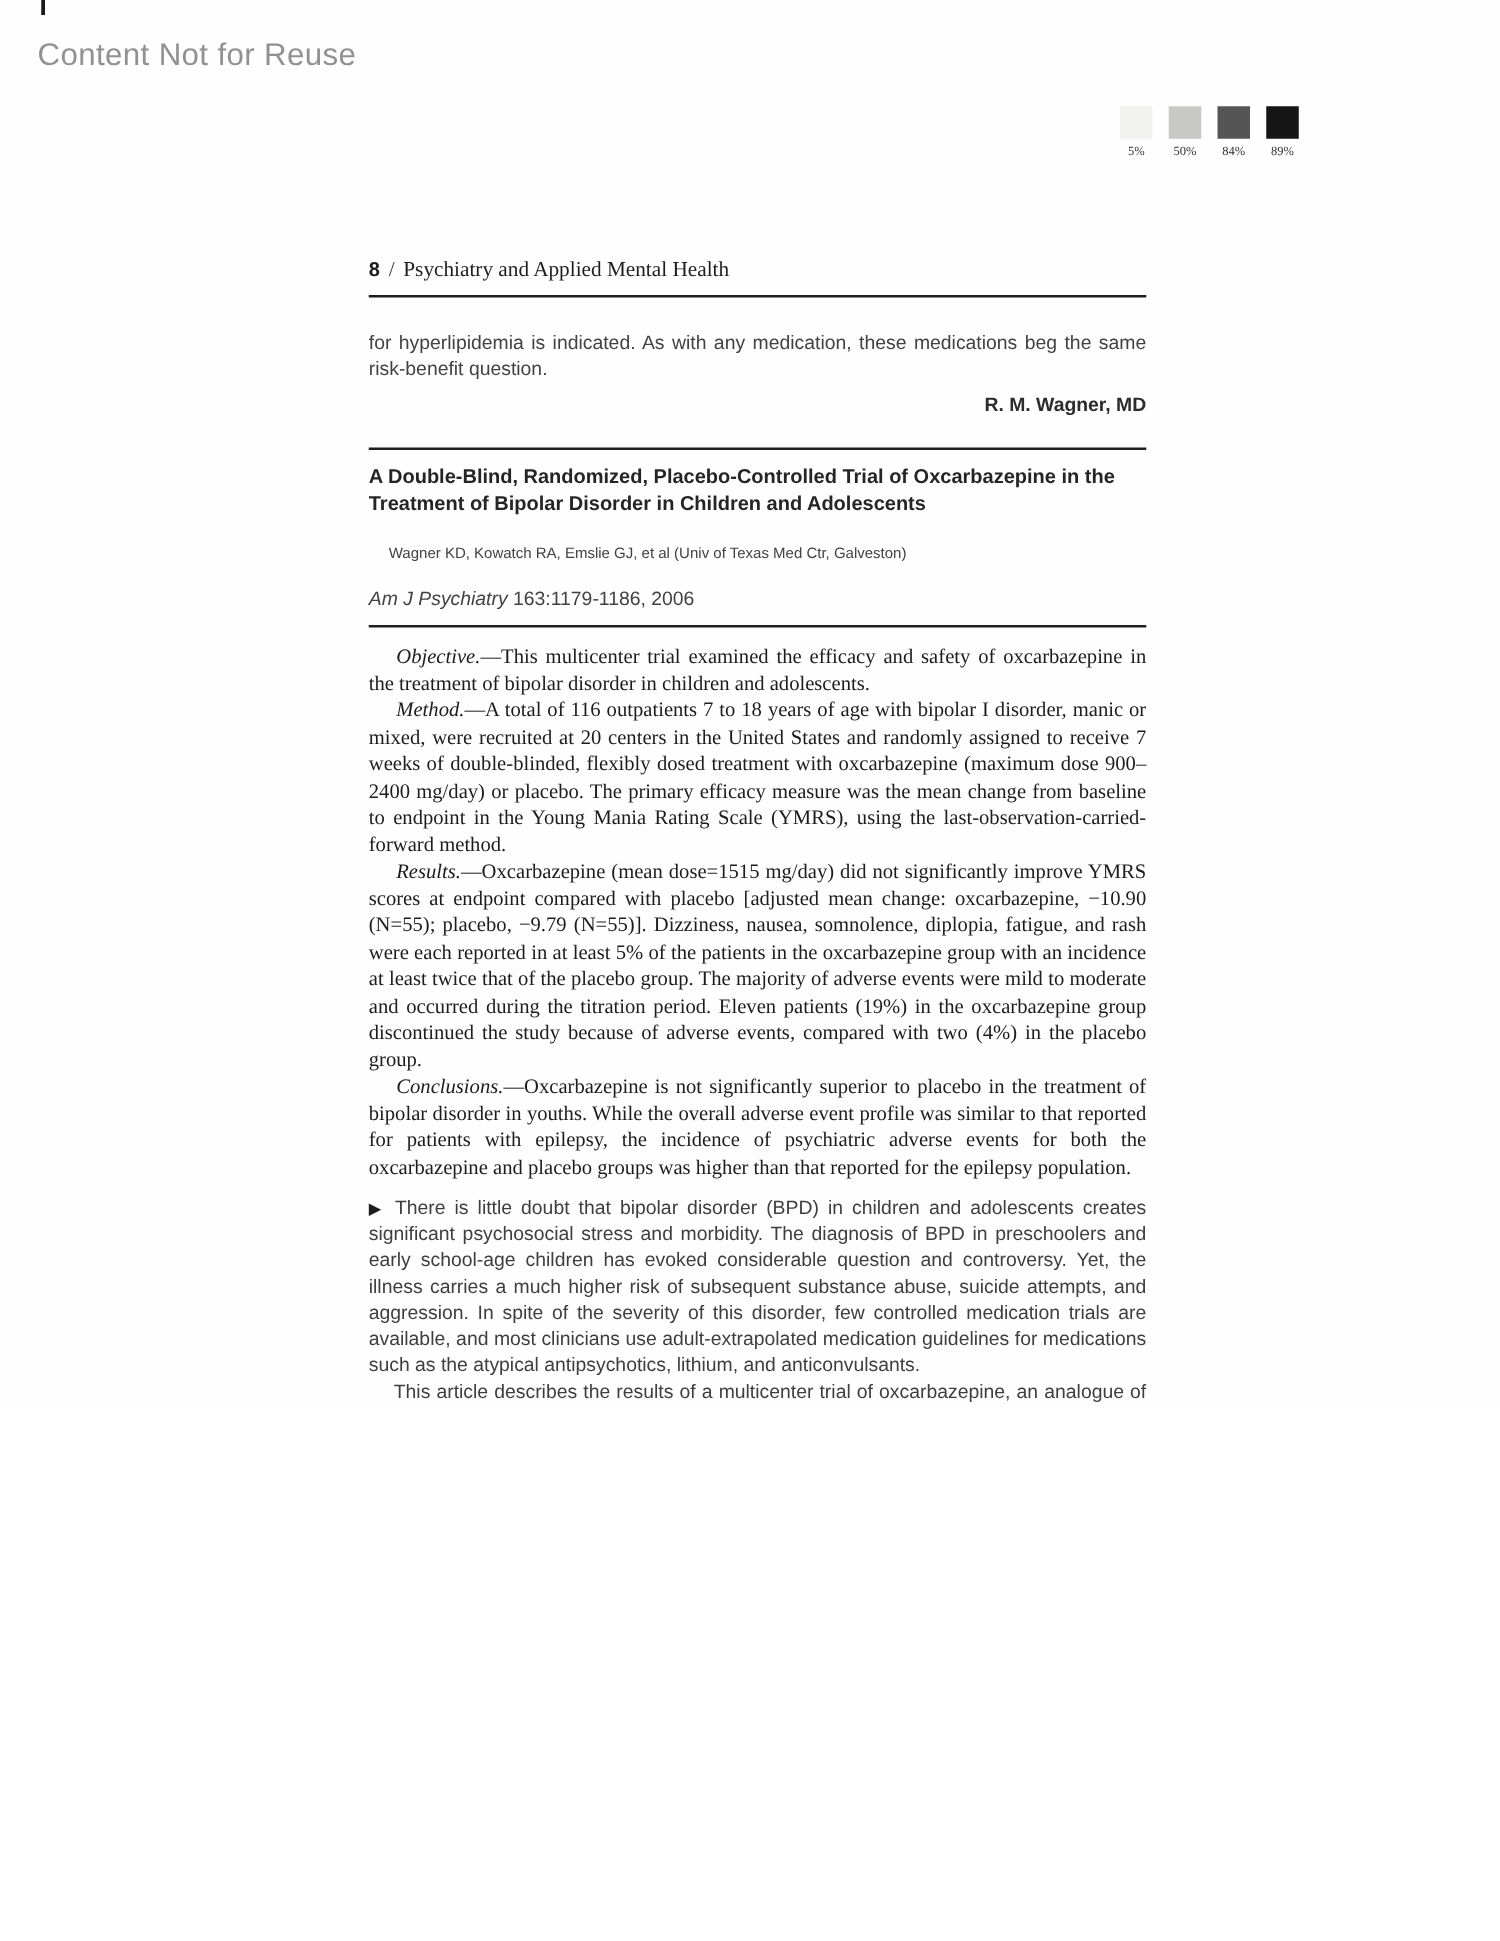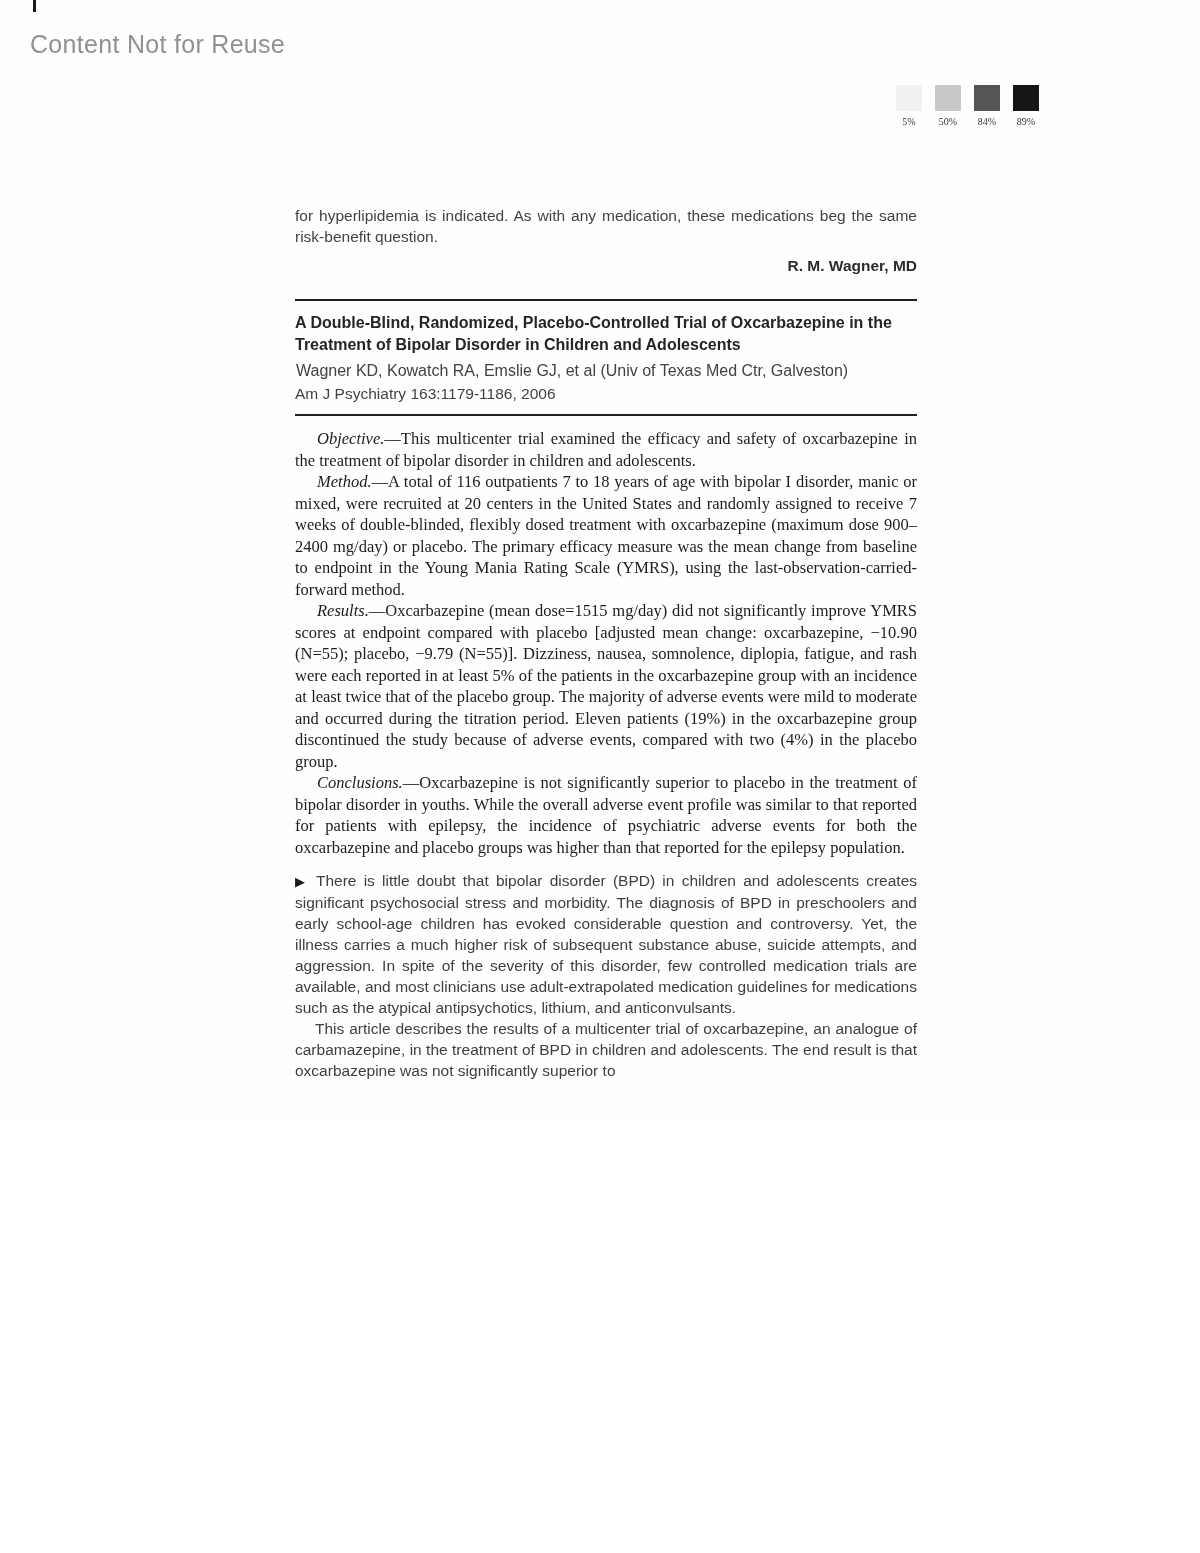--- a/index.html
+++ b/index.html
@@ -105,33 +105,34 @@
   .article-title {
     font-family: "Liberation Sans", sans-serif;
     font-size: 16px;
     font-weight: bold;
     color: #252525;
     line-height: 22px;
     margin: 0 0 4px 0;
   }
   .authors {
     font-family: "Liberation Sans", sans-serif;
-    font-size: 16px;
+    font-size: 12px;
     color: #424242;
     line-height: 22px;
-    margin: 1px;
+    margin: 16px;
   }
   .journal {
     font-family: "Liberation Sans", sans-serif;
     font-size: 15.5px;
     color: #424242;
     line-height: 22px;
     margin: 0 0 9px 0;
   }
   .journal .jtitle {
+    font-style: italic;
   }
   .abstract {
     margin-top: 12px;
   }
   .abstract p {
     font-family: "Liberation Serif", serif;
     font-size: 16.5px;
     line-height: 21.5px;
     color: #1c1c1c;
     text-align: justify;
@@ -185,20 +186,23 @@
       <div class="swatch-label">84%</div>
     </div>
     <div class="swatch-col">
       <div class="swatch" style="background: rgb(22, 22, 22);"></div>
       <div class="swatch-label">89%</div>
     </div>
   </div>
 
   <div class="content">
 
+    <div class="running-head">
+      <span class="pagenum">8</span><span class="sep">/</span><span class="head-title">Psychiatry and Applied Mental Health</span>
+    </div>
 
     <p class="sans-para">for hyperlipidemia is indicated. As with any medication, these medications beg the same risk-benefit question.</p>
 
     <div class="signature">R. M. Wagner, MD</div>
 
     <hr class="rule">
 
     <h2 class="article-title">A Double-Blind, Randomized, Placebo-Controlled Trial of Oxcarbazepine in the Treatment of Bipolar Disorder in Children and Adolescents</h2>
 
     <p class="authors">Wagner KD, Kowatch RA, Emslie GJ, et al (Univ of Texas Med Ctr, Galveston)</p>

